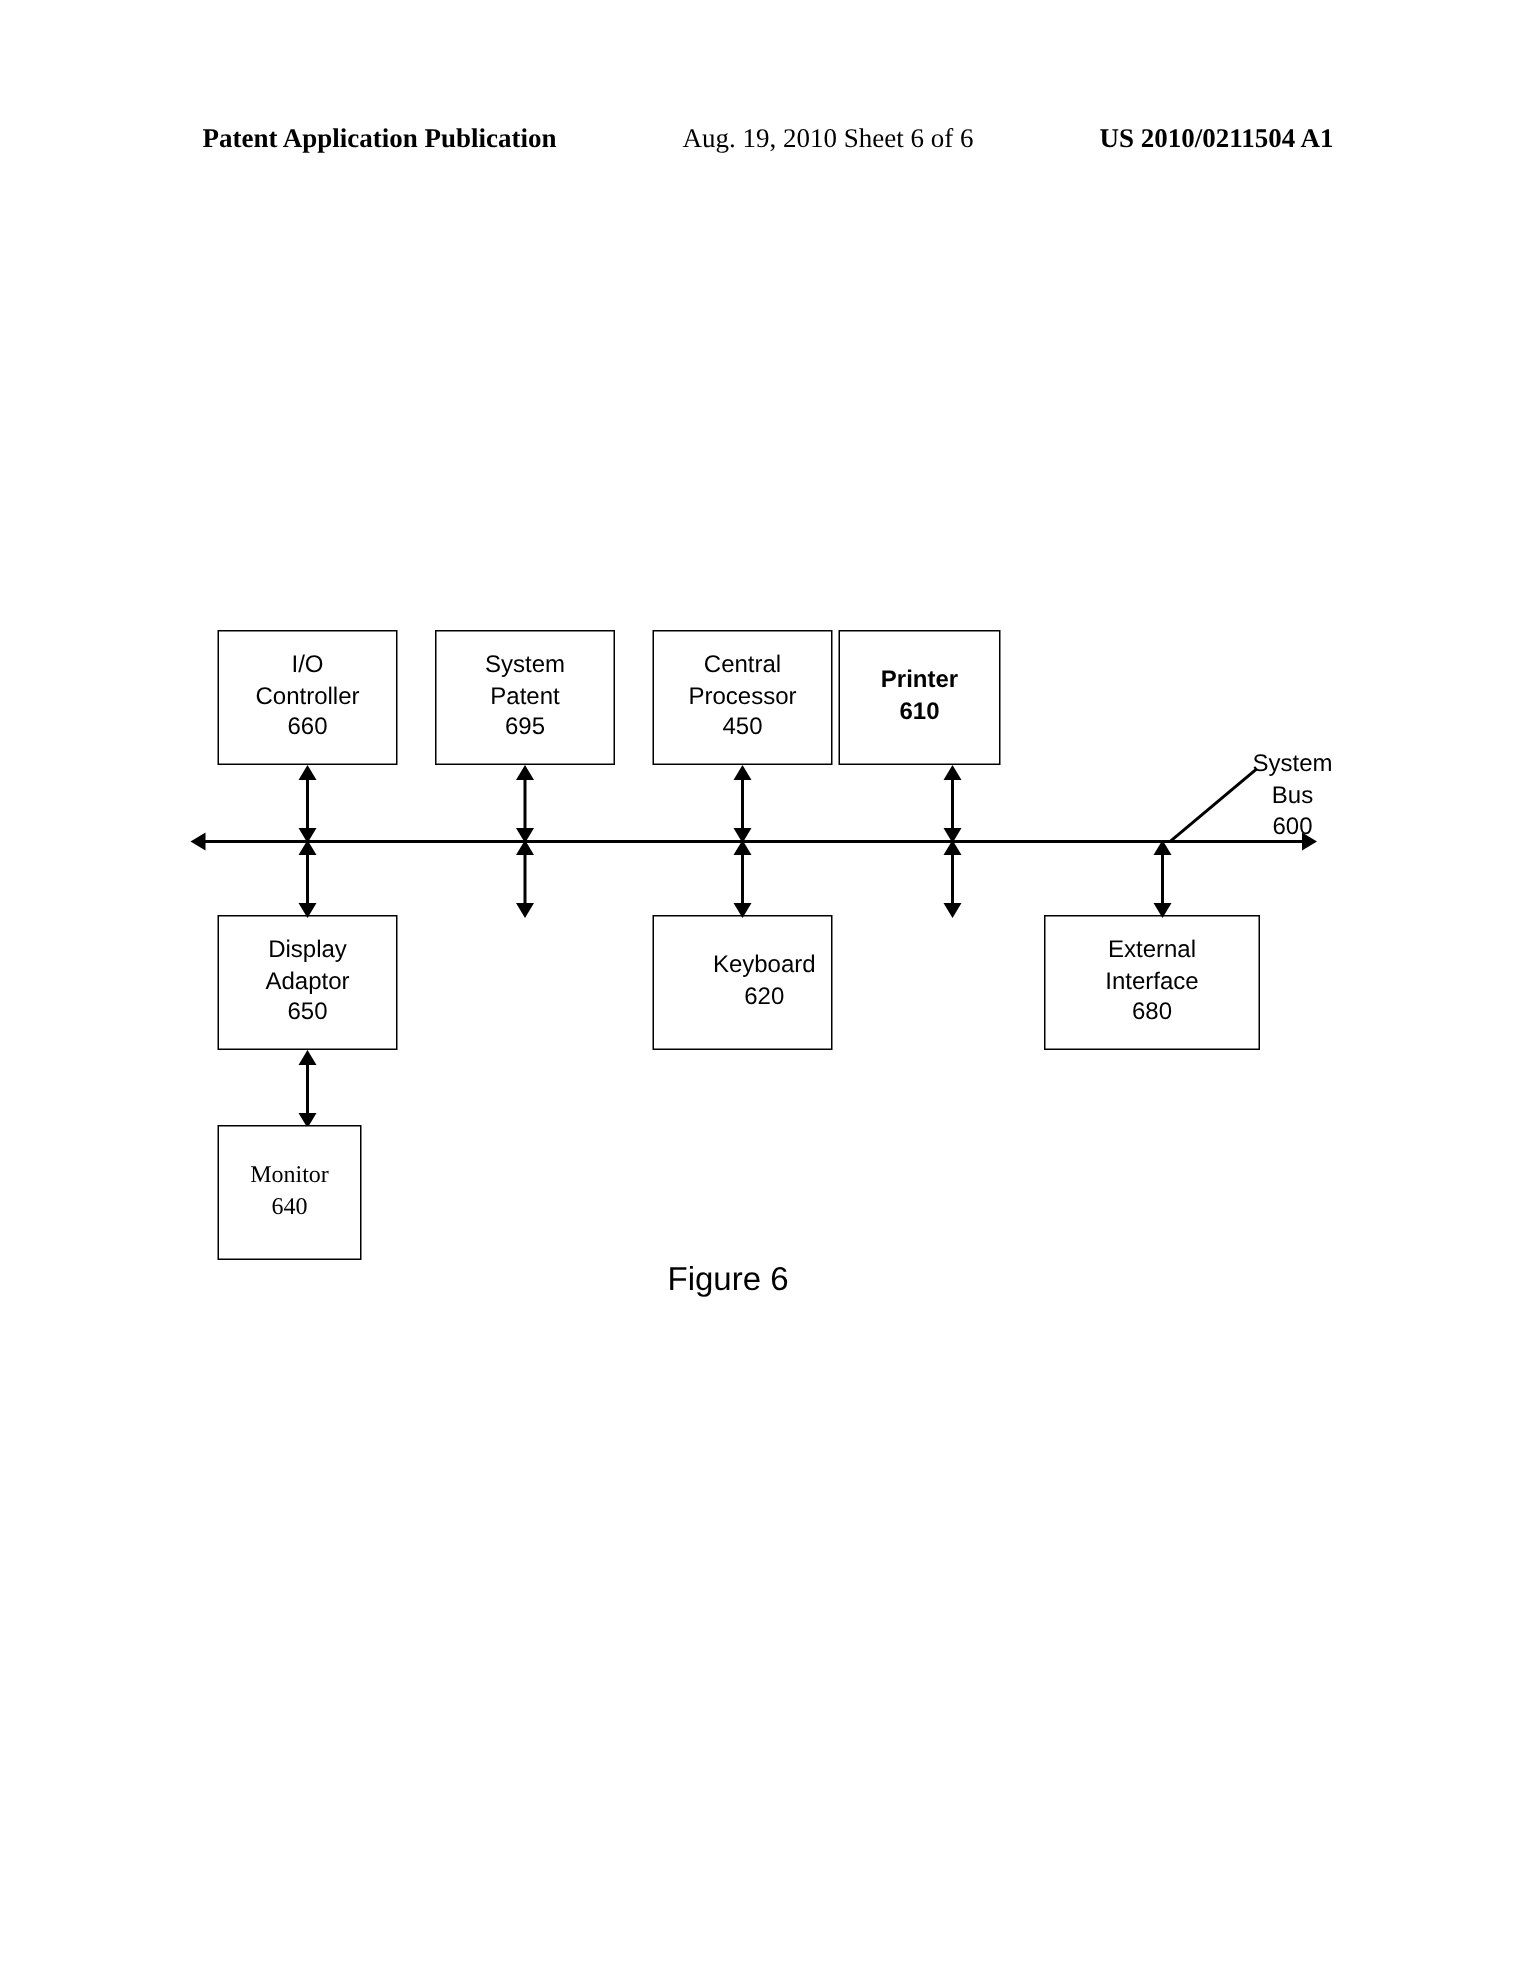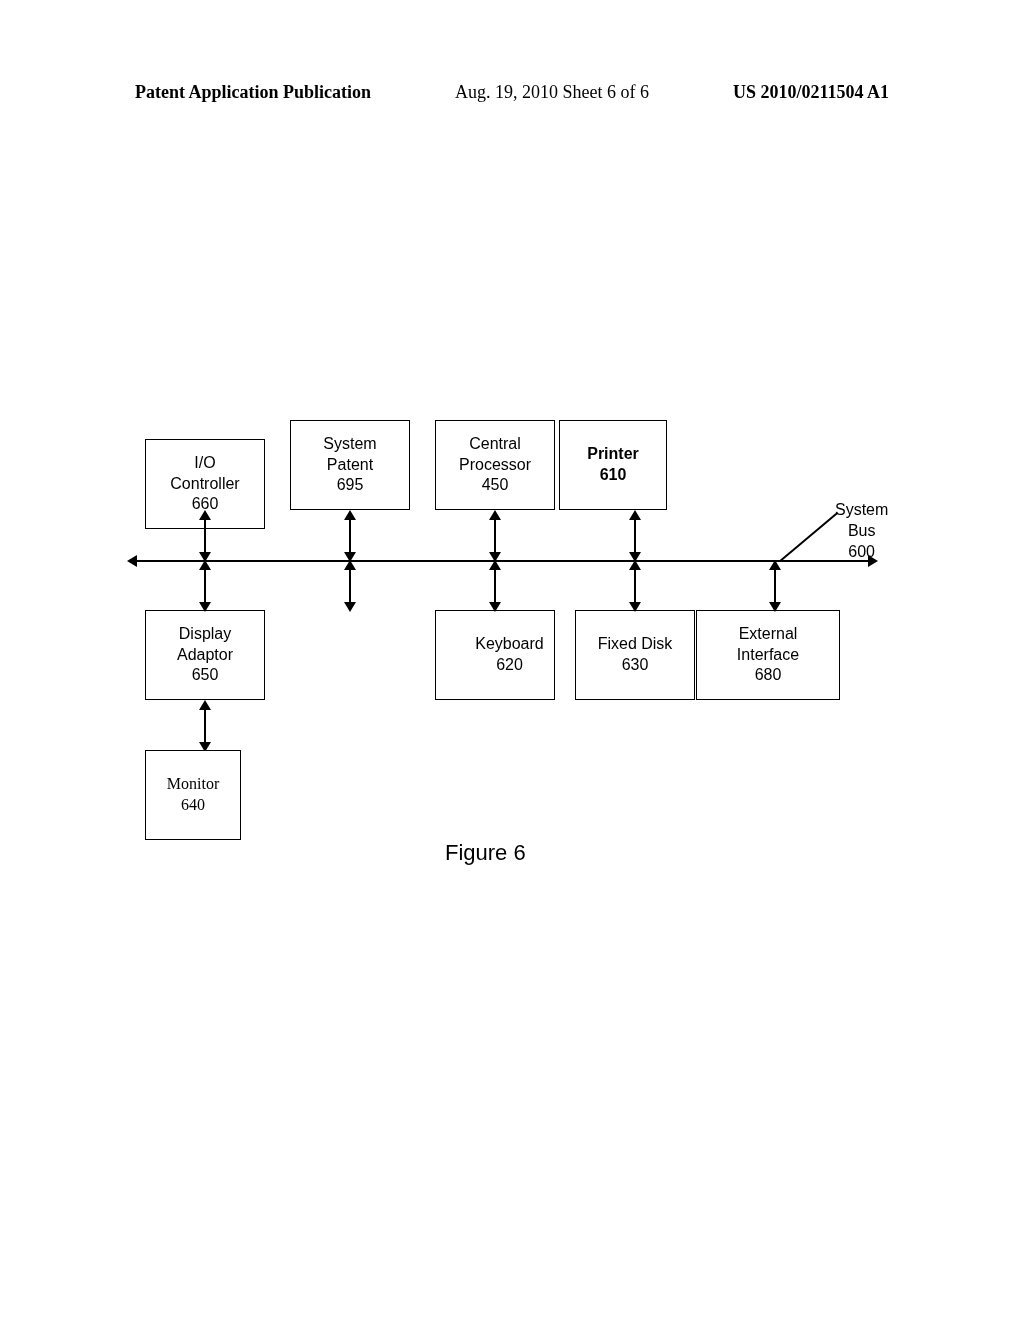--- a/index.html
+++ b/index.html
@@ -118,21 +118,21 @@
   <div class="arrow-head-left" style="left:-8px; top:135px;"></div>
   <div class="arrow-head-right" style="left:733px; top:135px;"></div>
 
   <div class="leader" style="left:645px; top:140px; width:75px; transform: rotate(-40deg);"></div>
   <div class="bus-label" style="left:700px; top:80px;">
     <div>System</div>
     <div>Bus</div>
     <div>600</div>
   </div>
 
-  <div class="box" style="left:10px; top:0px; width:120px; height:90px;margin-top:19px;">
+  <div class="box" style="left:10px; top:0px; width:120px; height:90px;">
     <div>I/O</div>
     <div>Controller</div>
     <div>660</div>
   </div>
   <div class="box" style="left:155px; top:0px; width:120px; height:90px;">
     <div>System</div>
     <div>Patent</div>
     <div>695</div>
   </div>
   <div class="box" style="left:300px; top:0px; width:120px; height:90px;">
@@ -163,24 +163,20 @@
 
   <div class="box" style="left:10px; top:190px; width:120px; height:90px;">
     <div>Display</div>
     <div>Adaptor</div>
     <div>650</div>
   </div>
   <div class="box" style="left:300px; top:190px; width:120px; height:90px;padding-left:33px;">
     <div>Keyboard</div>
     <div>620</div>
   </div>
-  <div class="box" style="left:440px; top:190px; width:120px; height:90px;">
-    <div>Fixed Disk</div>
-    <div>630</div>
-  </div>
   <div class="box" style="left:561px; top:190px; width:144px; height:90px;">
     <div>External</div>
     <div>Interface</div>
     <div>680</div>
   </div>
 
   <div class="vconn" style="left:69px; top:142px; height:46px;"></div>
   <div class="arrow-head-up" style="left:64px; top:140px;"></div>
   <div class="arrow-head-down" style="left:64px; top:182px;"></div>
 

